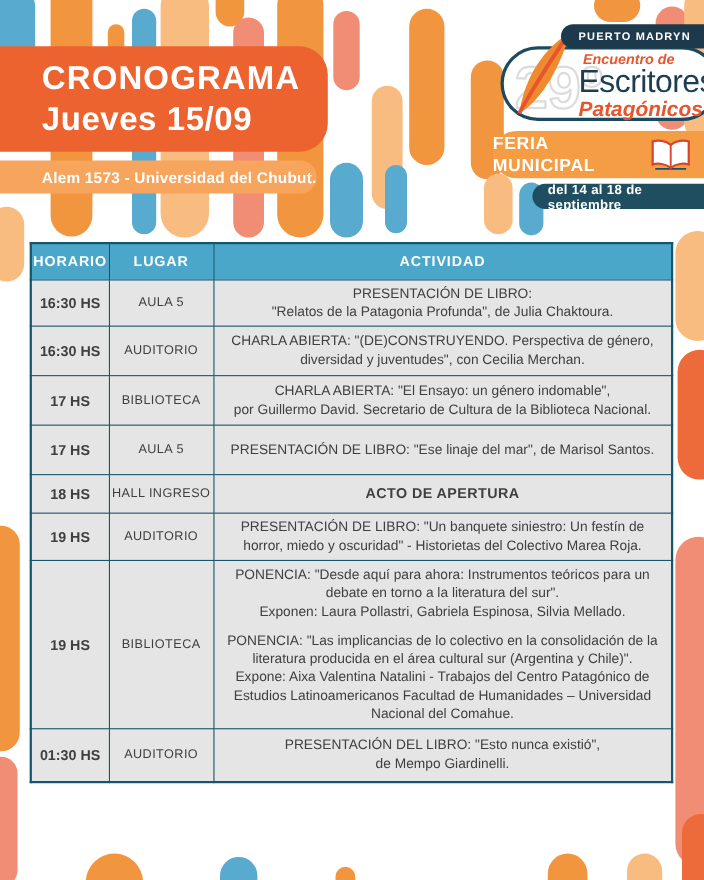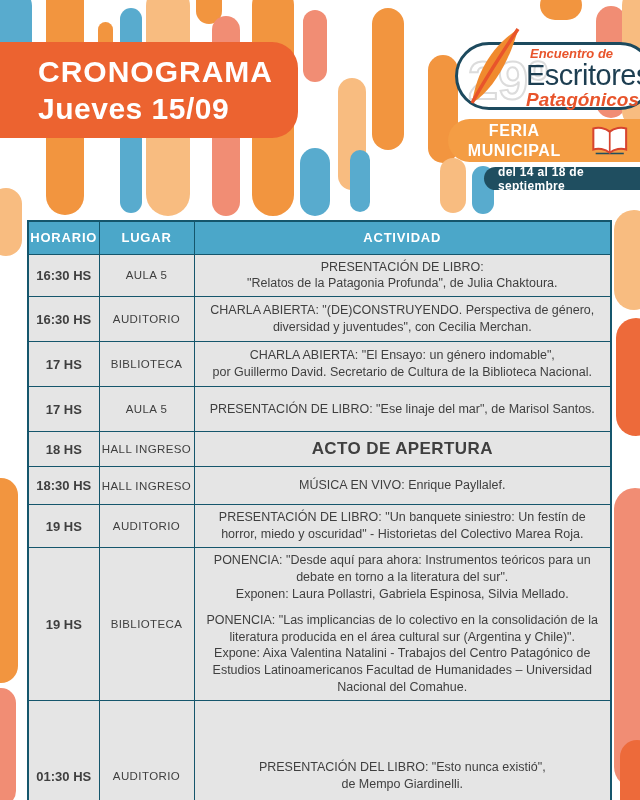--- a/index.html
+++ b/index.html
@@ -50,21 +50,21 @@
   .logo-text{position:absolute;left:68px;top:2px;z-index:3;line-height:1;}
   .logo-text .l1{font-size:13px;font-weight:700;font-style:italic;color:var(--c-accent_red,#e8542b);margin-left:4px;}
   .logo-text .l2{font-size:29px;font-weight:400;color:#1d3e51;letter-spacing:-.5px;margin-top:1px;}
   .logo-text .l3{font-size:19px;font-weight:700;font-style:italic;color:var(--c-accent_red,#e8542b);margin-top:0;}
   .feria{
     position:absolute;left:448px;right:-20px;top:119px;height:43px;z-index:3;
     background:var(--c-fair,#f49d44);border-radius:24px;
     display:flex;align-items:center;justify-content:flex-end;
     padding-right:32px;box-sizing:border-box;gap:10px;
   }
-  .feria-text{text-align:center;color:#fff;font-weight:700;font-size:16px;letter-spacing:.6px;line-height:1.2;}
+  .feria-text{text-align:left;color:#fff;font-weight:700;font-size:16px;letter-spacing:.6px;line-height:1.2;}
   .dates-pill{
     position:absolute;left:484px;right:-12px;top:167px;height:23px;z-index:3;
     background:var(--c-dates,#1f4e60);border-radius:12px;
     display:flex;align-items:center;padding-left:14px;box-sizing:border-box;
     color:#fff;font-size:12px;font-weight:700;letter-spacing:.3px;
   }
   
   table.sched{
     position:absolute;left:27px;top:220px;width:585px;z-index:2;
     border-collapse:collapse;background:#e5e5e5;
@@ -77,21 +77,21 @@
   table.sched thead tr{height:33px;}
   table.sched th{
     background:var(--c-table_header,#4ba7c9);color:#fff;
     font-size:13px;font-weight:700;letter-spacing:.8px;
   }
   td.time{font-size:13px;font-weight:700;color:var(--c-text,#3f3f3f);}
   td.place{font-size:11.5px;font-weight:400;letter-spacing:.4px;color:var(--c-text,#3f3f3f);}
   td.act{font-size:12.5px;color:var(--c-text,#3f3f3f);padding:4px 8px;line-height:1.35;}
   td.act .para{white-space:pre-line;}
   td.act .para + .para{margin-top:9px;}
-  td.act.bold{font-weight:700;font-size:17px;letter-spacing:.4px;}
+  td.act.bold{font-weight:700;font-size:13px;letter-spacing:.4px;}
   tbody tr:nth-child(1){height:37px;}
   tbody tr:nth-child(2){height:45px;}
   tbody tr:nth-child(3){height:45px;}
   tbody tr:nth-child(4){height:45px;}
   tbody tr:nth-child(5){height:35px;}
   tbody tr:nth-child(6){height:38px;}
   tbody tr:nth-child(7){height:32px;}
   tbody tr:nth-child(8){height:48px;}
   tbody tr:nth-child(9){height:152px;}
   tbody tr:nth-child(10){height:44px;}
@@ -132,21 +132,27 @@
     <div class="shape s-orange" style="left:305px;top:788px;width:18px;height:40px;"></div>
     <div class="shape s-orange" style="left:498px;top:776px;width:36px;height:60px;"></div>
     <div class="shape s-peach" style="left:570px;top:776px;width:32px;height:60px;"></div>
     <div class="shape s-deep" style="left:620px;top:740px;width:34px;height:90px;"></div>
   </div>
 
   <div class="cron-box">
     <div class="t1">CRONOGRAMA</div>
     <div class="t2">Jueves 15/09</div>
   </div>
-
+  <div class="venue-bar">
+    <span>Alem 1573 - Universidad del Chubut.</span>
+  </div>
+
+  <div class="pm-badge">
+    <span>PUERTO MADRYN</span>
+  </div>
 
   <div class="logo-box">
     <span class="edition">29º</span>
     <svg class="feather" width="58" height="82" viewBox="0 0 58 82">
       <path d="M6,78 C10,52 22,24 52,4 C46,28 32,58 12,74 Z" fill="#f08a2e"></path>
       <path d="M6,78 C18,56 36,28 52,4" stroke="#e8542b" stroke-width="3.5" fill="none"></path>
     </svg>
     <div class="logo-text">
       <div class="l1">Encuentro de</div>
       <div class="l2">Escritores</div>
@@ -214,27 +220,20 @@
           </td>
     </tr>
         <tr>
       <td class="time">18 HS</td>
       <td class="place">HALL INGRESO</td>
       <td class="act bold">
             <div class="para">ACTO DE APERTURA</div>
           </td>
     </tr>
         <tr>
-      <td class="time">18:30 HS</td>
-      <td class="place">HALL INGRESO</td>
-      <td class="act">
-            <div class="para">MÚSICA EN VIVO: Enrique Payllalef.</div>
-          </td>
-    </tr>
-        <tr>
       <td class="time">19 HS</td>
       <td class="place">AUDITORIO</td>
       <td class="act">
             <div class="para">PRESENTACIÓN DE LIBRO: "Un banquete siniestro: Un festín de horror, miedo y oscuridad" - Historietas del Colectivo Marea Roja.</div>
           </td>
     </tr>
         <tr>
       <td class="time">19 HS</td>
       <td class="place">BIBLIOTECA</td>
       <td class="act">

